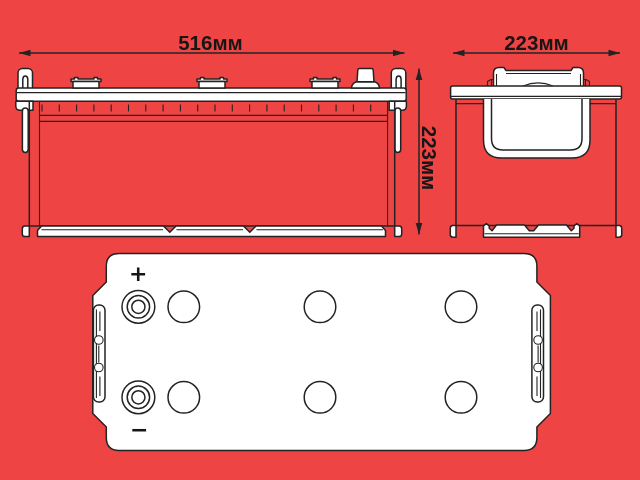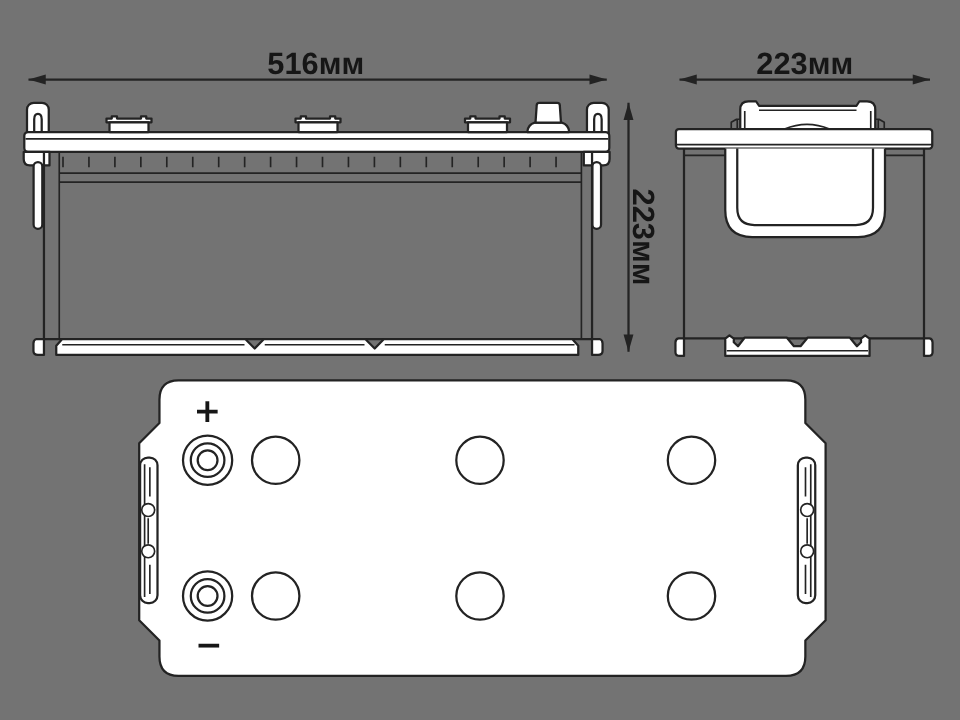--- a/index.html
+++ b/index.html
@@ -1,16 +1,16 @@
 <!DOCTYPE html>
 <html><head>
 <meta charset="utf-8">
 <style>
   html,body{margin:0;padding:0;background:#fff;}
-  .canvas{position:relative;width:640px;height:480px;background:#737373;overflow:hidden;}
+  .canvas{position:relative;width:640px;height:480px;background:#ef4444;overflow:hidden;}
   svg{display:block;}
   .ln{stroke:#232323;stroke-width:1.5;fill:none;stroke-linejoin:round;}
   .th{stroke-width:1.1;}
   .fw{fill:#ffffff;}
   .ar{fill:#232323;stroke:none;}
   .dim{font-family:"Liberation Sans",sans-serif;font-size:20.5px;font-weight:700;fill:#161616;}
   .pol{font-family:"DejaVu Sans",sans-serif;font-size:22px;font-weight:700;fill:#161616;}
 </style>
 </head>
 <body>

